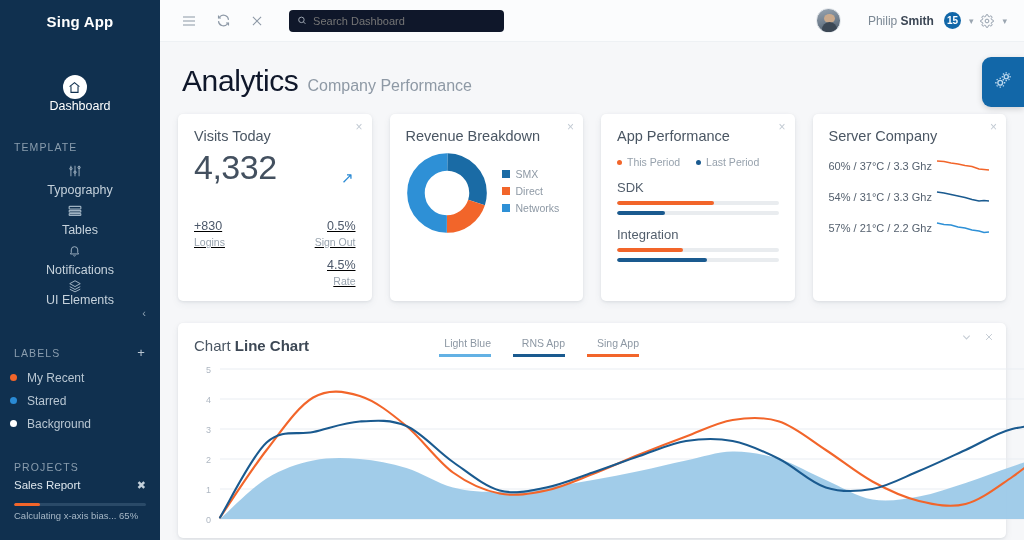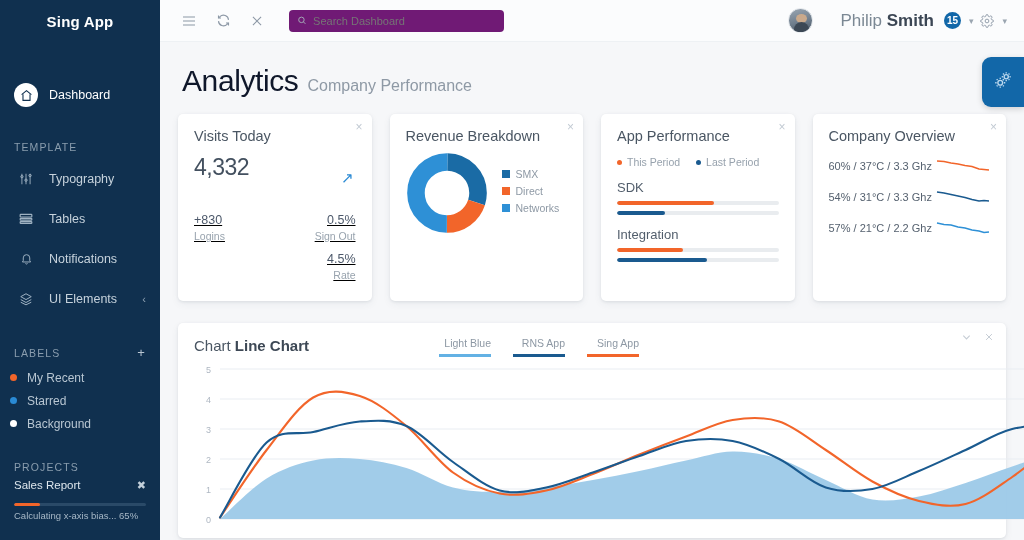--- a/index.html
+++ b/index.html
@@ -24,21 +24,21 @@
     height: 42px;
     display: flex; align-items: center; justify-content: center;
     font-size: 15px; font-weight: 600; letter-spacing: .2px;
     color: #ffffff;
   }
   .nav-primary { margin-top: 33px; }
   .nav-item {
     display: flex; align-items: center;
     padding: 0 14px; height: 40px;
     font-size: 12.5px; color: #c6d2dc;
-    cursor: pointer; position: relative;
+    cursor: pointer; position: relative; flex-direction: column;
   }
   .nav-item.active { color: #ffffff; }
   .nav-ico {
     width: 24px; min-width: 24px; height: 24px;
     display: flex; align-items: center; justify-content: center;
     margin-right: 11px;
     color: #9fb2c2;
   }
   .nav-item.active .nav-ico {
     background: #ffffff; border-radius: 50%;
@@ -81,21 +81,21 @@
     display: flex; align-items: center; padding: 0 14px;
     border-bottom: 1px solid #eef1f4;
   }
   .tb-ico {
     width: 30px; height: 30px; margin-right: 4px;
     display: flex; align-items: center; justify-content: center;
     color: #8c98a6; cursor: pointer;
   }
   .search {
     margin-left: 13px; width: 215px; height: 22px;
-    background: #701a75; border-radius: 4px;
+    background: #0f172a; border-radius: 4px;
     display: flex; align-items: center; padding: 0 8px;
   }
   .search svg { color: #a5aeb9; margin-right: 6px; }
   .search input {
     border: 0; outline: 0; background: transparent;
     font-family: "Liberation Sans", sans-serif;
     font-size: 11px; color: #8b97a3; width: 100%;
   }
   .topbar-right { margin-left: auto; display: flex; align-items: center; gap: 4px; }
   .avatar {
@@ -106,21 +106,21 @@
   .avatar::after {
     content: ""; position: absolute; left: 5px; top: 13px;
     width: 15px; height: 15px; border-radius: 50% 50% 0 0;
     background: #3c4855;
   }
   .avatar::before {
     content: ""; position: absolute; left: 7px; top: 5px;
     width: 11px; height: 9px; border-radius: 50%;
     background: #c9a98c;
   }
-  .uname { font-size: 17px; color: #7b8894; margin-left: 23px; text-align: right; }
+  .uname { font-size: 12px; color: #7b8894; margin-left: 23px; text-align: right; }
   .uname b { color: #3b4654; font-weight: 700; }
   .badge {
     background: #1267a8; color: #fff; font-size: 10px; font-weight: 700;
     border-radius: 50%; width: 17px; height: 17px;
     display: flex; align-items: center; justify-content: center;
     margin-left: 6px;
   }
   .caret { color: #9aa5b0; font-size: 9px; margin: 0 3px 0 4px; }
   .gear-btn { color: #8c98a6; display: flex; align-items: center; cursor: pointer; }
 
@@ -152,22 +152,22 @@
     position: relative;
     flex: 1; height: 187px; padding: 14px 16px;
   }
   .card-x {
     position: absolute; right: 9px; top: 7px;
     font-size: 12px; color: #c2cad3; cursor: pointer; line-height: 1;
   }
   .card h3 { font-size: 14.5px; font-weight: 400; color: #4a5663; }
 
   .big-num {
-    font-size: 23px; color: #43505f; font-weight: 400;
-    margin-top: 10px; letter-spacing: -.5px;
+    font-size: 34px; color: #43505f; font-weight: 400;
+    margin-top: 4px; letter-spacing: -.5px;
   }
   .arrow-up {
     position: absolute; right: 18px; top: 55px;
     color: #2a8ad4; font-size: 15px;
   }
   .stat-row { display: flex; margin-top: 32px; }
   .stat { flex: 1; text-decoration: underline; }
   .stat.right { text-align: right; }
   .stat.center { text-align: right; }
   .stat .v { font-size: 12.5px; color: #4c586a; }
@@ -451,21 +451,21 @@
         <div class="bar-track">
           <i id="int-a" style="background: rgb(242, 101, 42); width: 41%;"></i>
         </div>
         <div class="bar-track">
           <i id="int-b" style="background: rgb(26, 90, 143); width: 56%;"></i>
         </div>
       </div>
 
       <div class="card">
         <span class="card-x">×</span>
-        <h3>Company Overview</h3>
+        <h3>Server Company</h3>
 
         <div class="srv-row">
           <span class="srv-txt">60% / 37°C / 3.3 Ghz</span>
           <svg class="srv-spark" width="54" height="18" viewBox="0 0 54 18">
             <polyline fill="none" stroke="#f2652a" stroke-width="1.6" points="1,4 8,4.5 15,6 22,7 29,8.5 36,9.5 43,12 53,13"></polyline>
           </svg>
         </div>
 
         <div class="srv-row">
           <span class="srv-txt">54% / 31°C / 3.3 Ghz</span>

